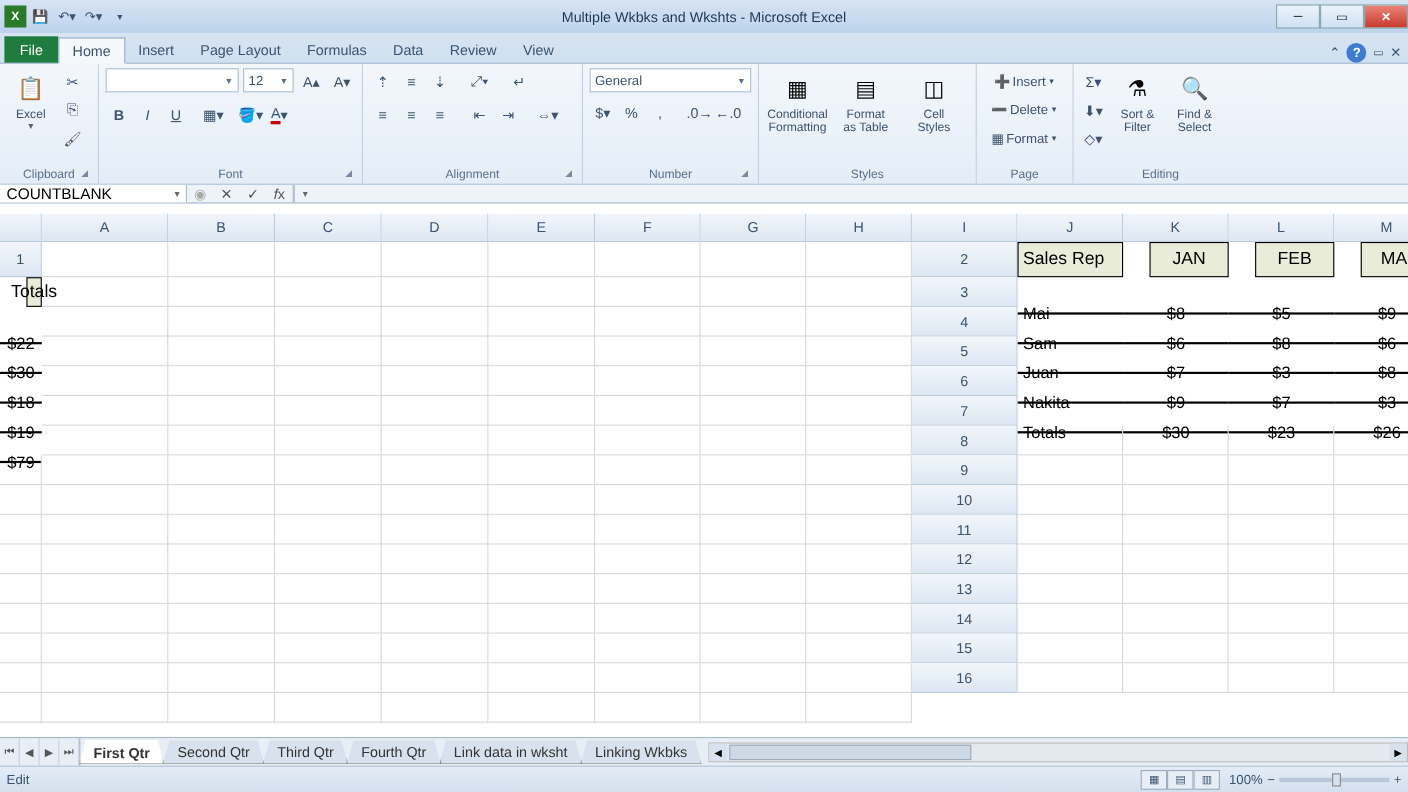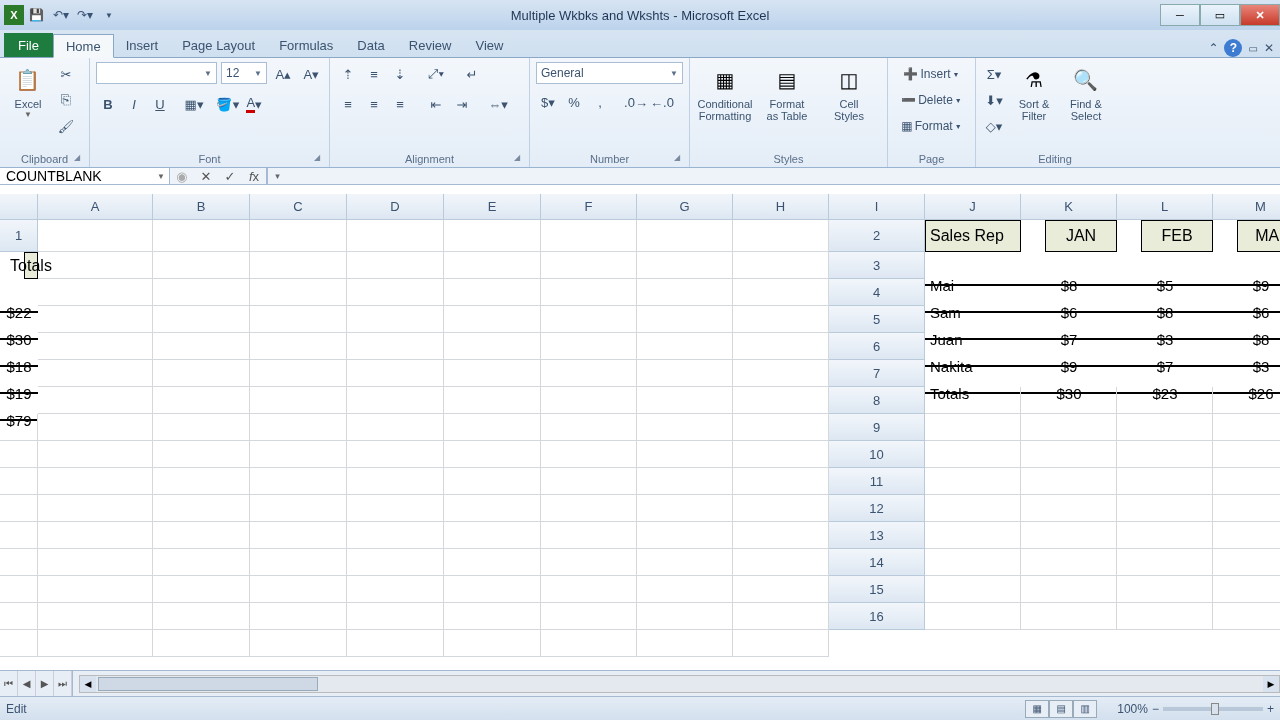--- a/index.html
+++ b/index.html
@@ -77,21 +77,21 @@
 .stab.active { background: #fff; font-weight: bold; border-top: 2px solid #fff; z-index: 2; }
 .stab.inactive { background: #d8e2ee; }
 .hscroll { flex: 1; margin-left: 6px; height: 18px; background: #e4e9f0; border: 1px solid #bbb; position: relative; display: flex; align-items: center; }
 .hscroll .lar, .hscroll .rar { width: 16px; height: 100%; background: #d8e2ee; display: flex; align-items: center; justify-content: center; font-size: 9px; }
 .hscroll .thumb { width: 220px; height: 14px; background: #cfd9e5; border: 1px solid #9ab; margin-left: 2px; }
 
 
 .status { position: absolute; bottom: 0; left: 0; right: 0; height: 24px; background: linear-gradient(#e4ecf6,#d3e0ee); border-top: 1px solid #a5b9d0; display: flex; align-items: center; font-size: 12px; color: #3b5370; padding: 0 6px; }
 .status .views { margin-left: auto; display: flex; gap: 0; }
 .status .vbtn { width: 24px; height: 18px; border: 1px solid #9ab; background: #e8eef6; display: flex; align-items: center; justify-content: center; font-size: 10px; }
-.status .zoom { display: flex; align-items: center; gap: 4px; margin-left: 20px; }
+.status .zoom { display: flex; align-items: center; gap: 4px; margin-left: 8px; }
 .status .zslider { width: 100px; height: 4px; background: #b9c8d9; position: relative; }
 .status .zslider .zt { position: absolute; left: 48px; top: -4px; width: 8px; height: 12px; background: #d8e2ee; border: 1px solid #888; }
 </style>
 </head>
 <body>
 
 <div class="titlebar">
   <div class="qat">
     <div class="xicon">X</div>
     <div class="qbtn">💾</div>
@@ -537,20 +537,28 @@
     </div>
 </div>
 
 <div class="sheettabs">
   <div class="navbtns">
     <div>⏮</div>
     <div>◀</div>
     <div>▶</div>
     <div>⏭</div>
   </div>
+  <div id="stabs" style="display:flex">
+      <div class="stab active">First Qtr</div>
+      <div class="stab inactive">Second Qtr</div>
+      <div class="stab inactive">Third Qtr</div>
+      <div class="stab inactive">Fourth Qtr</div>
+      <div class="stab inactive">Link data in wksht</div>
+      <div class="stab inactive">Linking Wkbks</div>
+    </div>
   <div class="hscroll">
     <div class="lar">◀</div>
     <div class="thumb"></div>
     <div class="rar" style="margin-left:auto">▶</div>
   </div>
 </div>
 
 <div class="status">
   <span>Edit</span>
   <div class="views">

